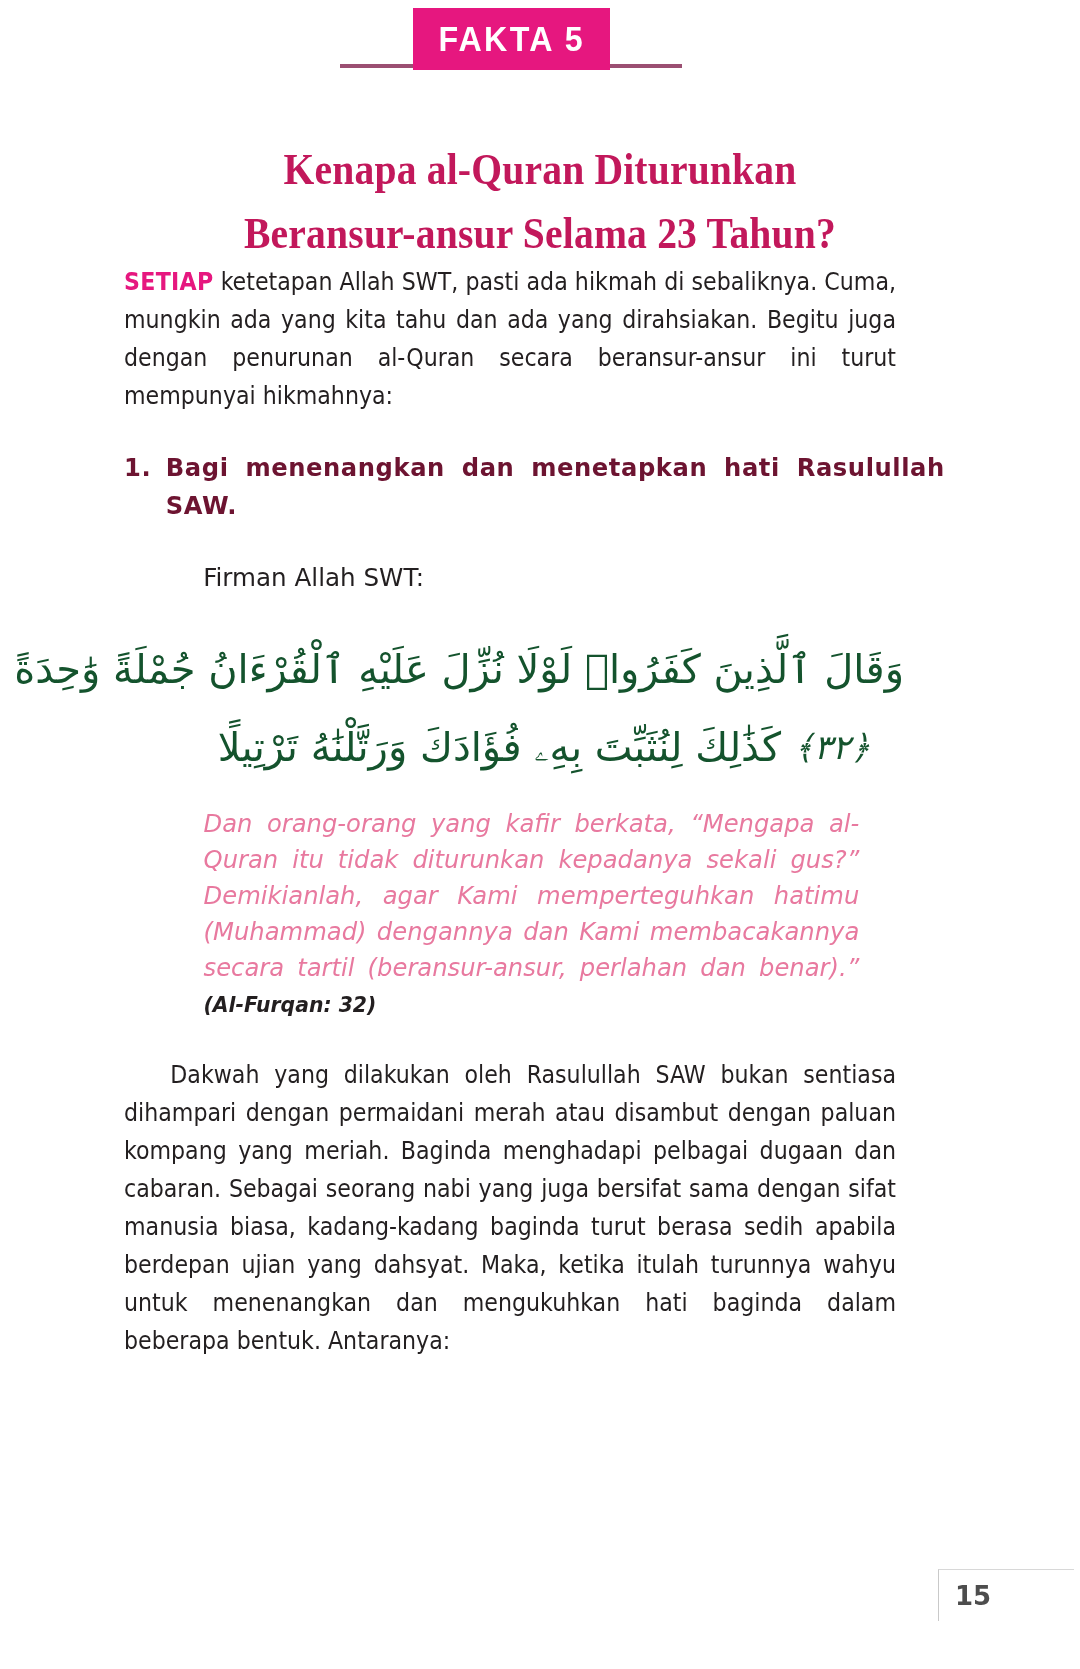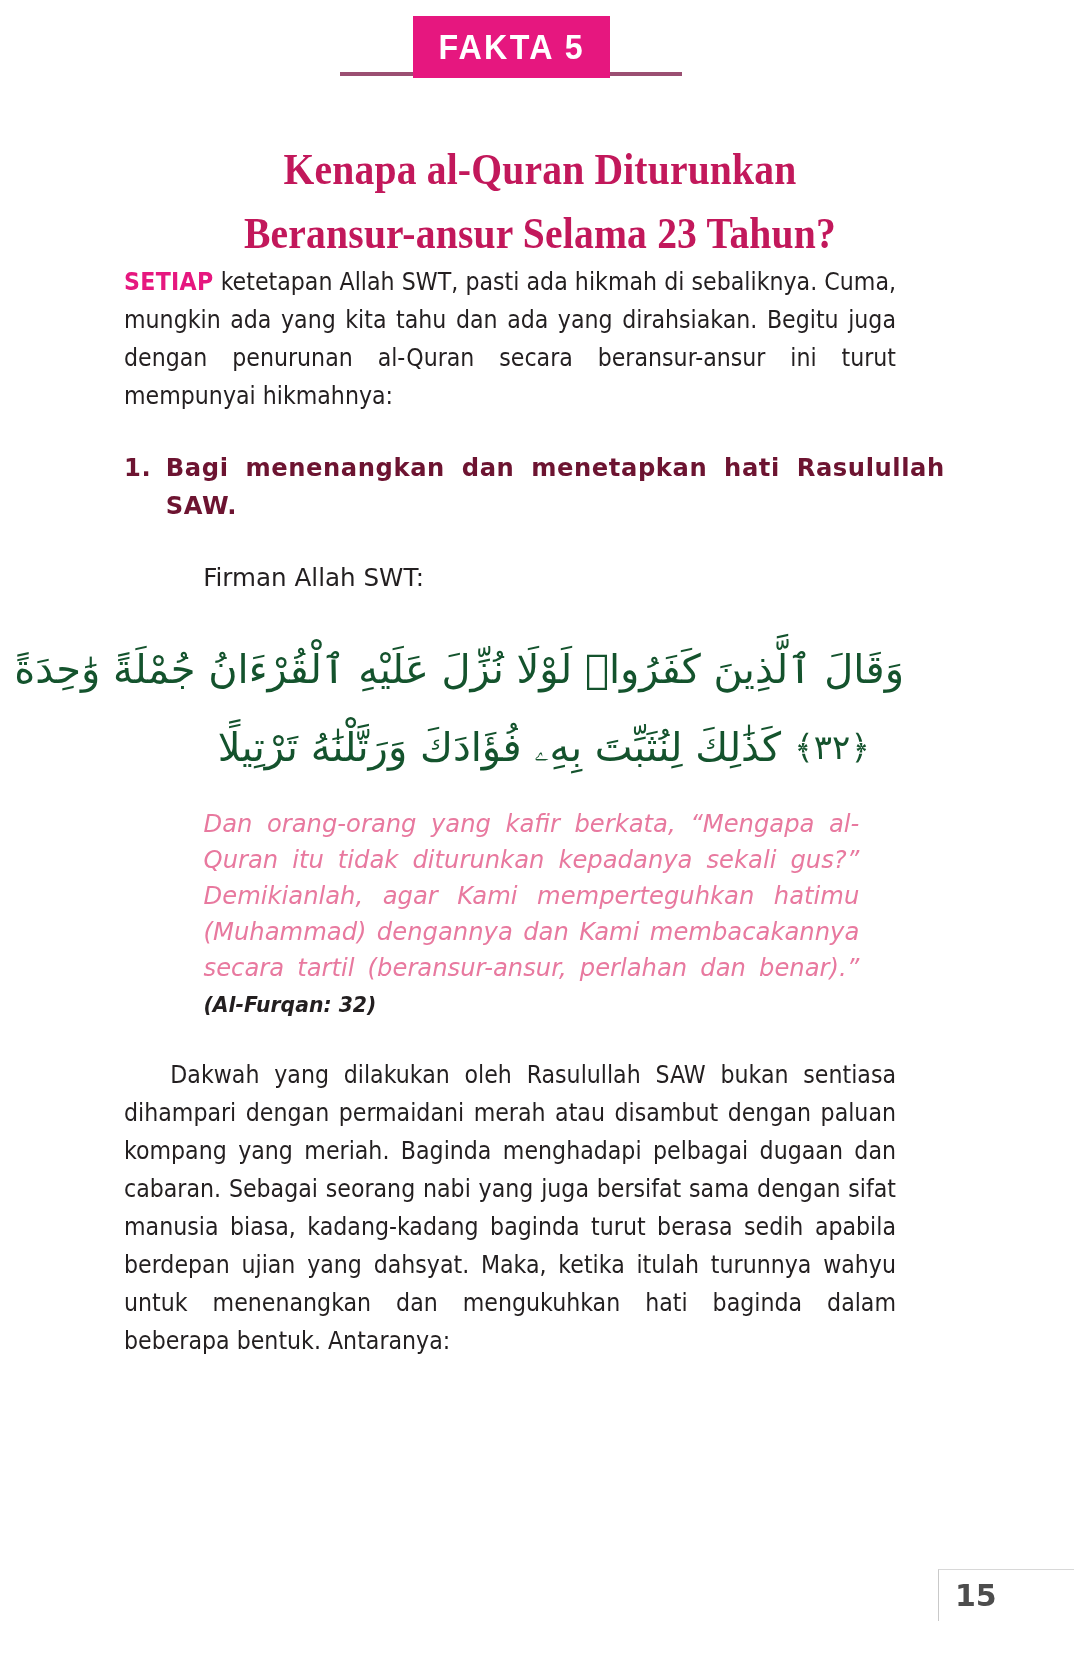--- a/index.html
+++ b/index.html
@@ -17,21 +17,21 @@
 
   .page {
     position: absolute;
     inset: 0;
     background: #ffffff;
   }
 
   
   .fakta-band {
     position: absolute;
-    top: 16px;
+    top: 8px;
     left: 0;
     width: 1080px;
     height: 72px;
   }
   .fakta-rule {
     position: absolute;
     top: 56px;
     height: 4px;
     background: #9b4f72;
   }
@@ -148,20 +148,21 @@
     color: #14532d;
     font-family: "DejaVu Sans", sans-serif;
     font-size: 40px;
     line-height: 78px;
     white-space: nowrap;
   }
   .arabic .aline { display: block; }
   .arabic .ayah-mark {
     font-size: 34px;
     vertical-align: 2px;
+    font-style: italic;
   }
 
   
   .translation {
     margin-top: 20px;
     padding-left: 82px;
     padding-right: 42px;
     color: #e8799f;
     font-family: "DejaVu Sans", "Liberation Sans", sans-serif;
     font-style: italic;
@@ -194,21 +195,21 @@
     height: 52px;
     border-top: 1px solid #d8d8d8;
     border-left: 1px solid #c9c9c9;
     box-sizing: border-box;
     display: flex;
     align-items: center;
   }
   .page-number-box .pn {
     padding-left: 16px;
     font-family: "DejaVu Sans", "Liberation Sans", sans-serif;
-    font-size: 30px;
+    font-size: 26px;
     font-weight: bold;
     color: #4d4d4d;
   }
 </style>
 </head>
 <body>
 
 <div class="page">
 
   <div class="fakta-band">

